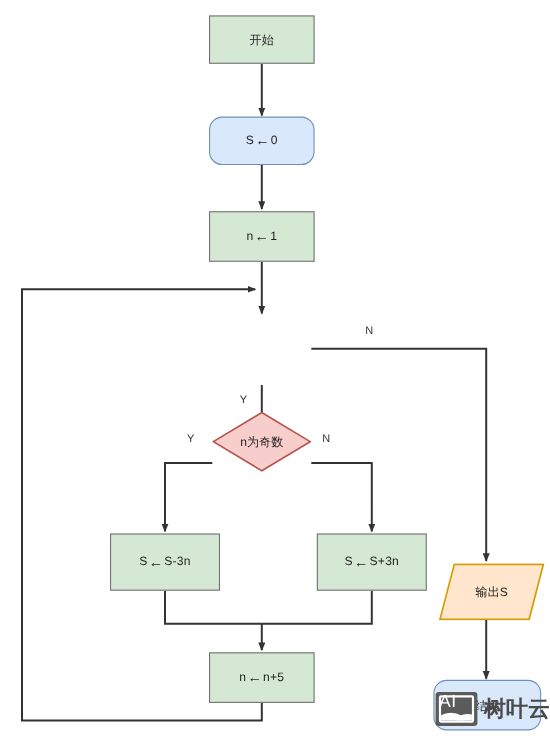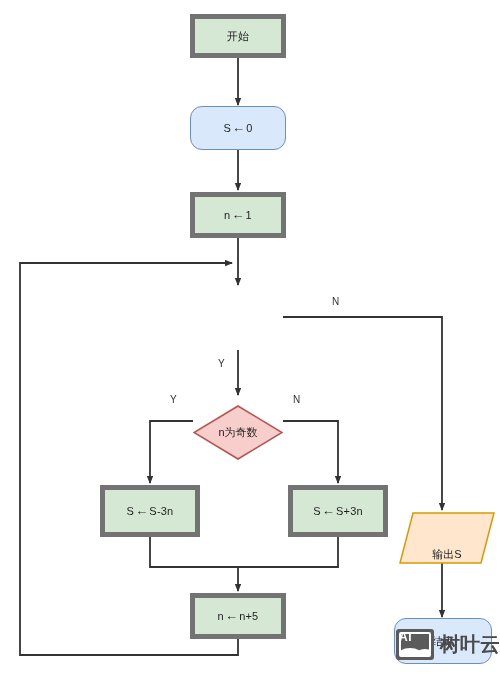--- a/index.html
+++ b/index.html
@@ -31,21 +31,21 @@
     display: flex;
     align-items: center;
     justify-content: center;
     font-size: 11px;
     color: #1f1f1f;
     letter-spacing: 0.2px;
     white-space: nowrap;
   }
   .rect-green {
     background: #d5e8d4;
-    border: 5px solid #737373;
+    border: 1px solid #737373;
   }
   .rect-blue {
     background: #dae8fc;
     border: 1px solid #6c8ebf;
     border-radius: 12px;
   }
   .diamond-wrap {
     position: absolute;
   }
   .diamond-shape {
@@ -83,21 +83,20 @@
     left: 0;
     top: 0;
     width: 100%;
     height: 100%;
     display: flex;
     align-items: center;
     justify-content: center;
     font-size: 11px;
     color: #1f1f1f;
     white-space: nowrap;
-    margin-top: 16px;
   }
   .edge-label {
     position: absolute;
     font-size: 10px;
     color: #333333;
     white-space: nowrap;
   }
   .assign {
     display: inline-flex;
     align-items: center;
@@ -138,22 +137,22 @@
     right: 3px;
     bottom: 3px;
     border: 2px solid #ffffff;
     border-radius: 2px;
     overflow: hidden;
   }
   #watermark .wm-icon .wm-ai {
     position: absolute;
     left: 3px;
     top: 1px;
-    font-size: 12px;
-    font-weight: bold;
+    font-size: 16px;
+    font-weight: normal;
     color: #ffffff;
     letter-spacing: 0.5px;
   }
   #watermark .wm-icon .wm-hill {
     position: absolute;
     left: -4px;
     bottom: -9px;
     width: 26px;
     height: 16px;
     background: #ffffff;
@@ -228,21 +227,21 @@
 
   <div class="node rect-green" style="left:190px; top:192px; width:96px; height:46px;">
     <span class="assign">
       <span class="lhs">n</span>
       <span class="arrow">←</span>
       <span class="rhs">1</span>
     </span>
   </div>
 
 
-  <div class="diamond-wrap" style="left:193px; top:405px; width:90px; height:55px;text-align:right;">
+  <div class="diamond-wrap" style="left:193px; top:374px; width:90px; height:55px;text-align:right;">
     <svg class="diamond-shape" viewBox="0 0 90 55" preserveAspectRatio="none">
       <polygon points="45,1 89,27.5 45,54 1,27.5" fill="#f8cecc" stroke="#b85450" stroke-width="1.5"></polygon>
     </svg>
     <div class="diamond-label">n为奇数</div>
   </div>
 
   <div class="node rect-green" style="left:100px; top:485px; width:100px; height:52px;">
     <span class="assign">
       <span class="lhs">S</span>
       <span class="arrow">←</span>

